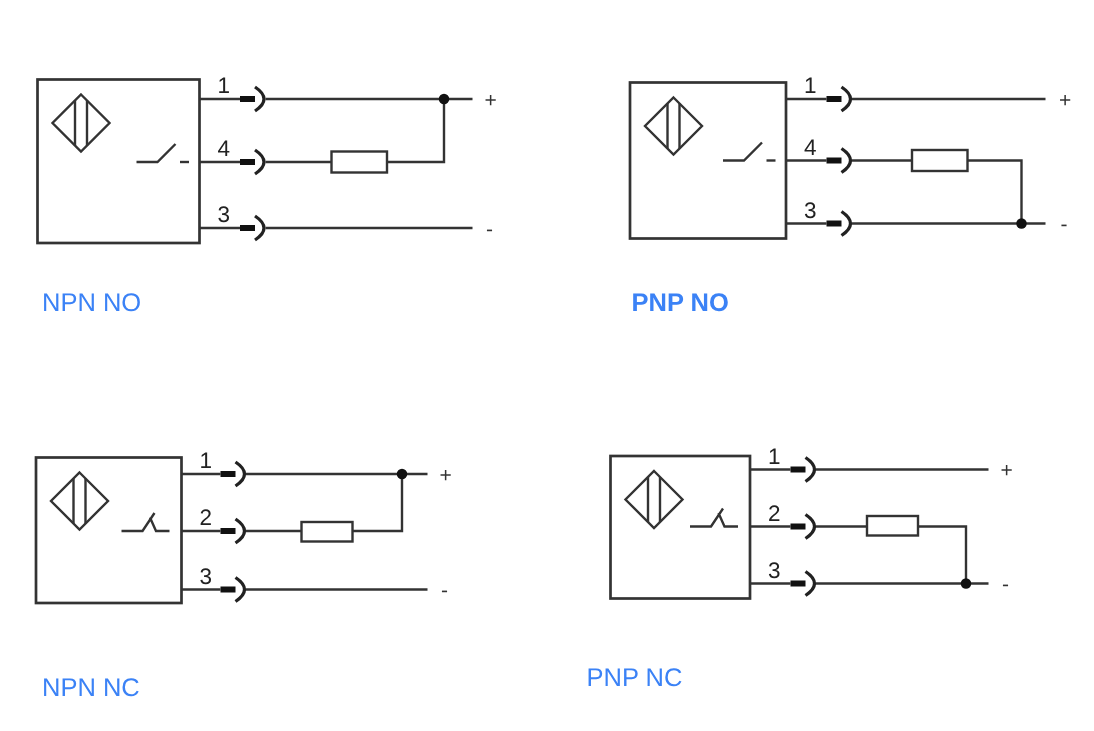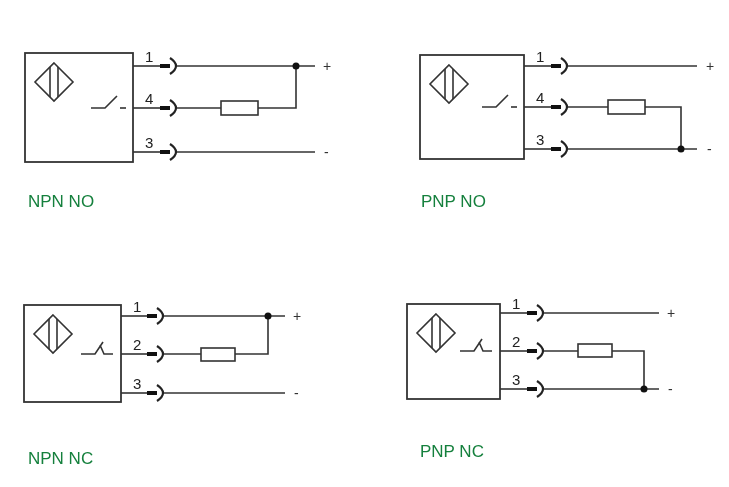--- a/index.html
+++ b/index.html
@@ -11,21 +11,21 @@
     .res { stroke: #333333; stroke-width: 1.6; fill: #ffffff; }
     .plug { stroke: #111111; stroke-width: 4; stroke-linecap: butt; }
     .arc { stroke: #222222; stroke-width: 2.2; fill: none; }
     .dot { fill: #111111; }
     .pin { font-family: "Liberation Sans", sans-serif; font-size: 15px; fill: #222222; }
     .pol { font-family: "Liberation Sans", sans-serif; font-size: 14px; fill: #333333; }
     .caption {
       position: absolute;
       font-family: "Liberation Sans", sans-serif;
       font-size: 17px;
-      color: #15803d;
+      color: #3b82f6;
       line-height: 1;
       white-space: nowrap;
     }
   </style>
 </head>
 <body>
 
 <svg id="canvas" width="729" height="487" viewBox="0 0 729 487" xmlns="http://www.w3.org/2000/svg">
     <g>
       <rect x="25" y="53" width="108" height="109" class="box"></rect>
@@ -173,15 +173,15 @@
       </g>
       <text x="667" y="318" class="pol">+</text>
       <text x="668" y="394" class="pol">-</text>
       <rect x="578" y="344" width="34" height="13" class="res"></rect>
       <path d="M612,351 L644,351 L644,389" class="wire"></path>
       <circle cx="644" cy="389" r="3.5" class="dot"></circle>
     </g>
   </svg>
 
 <div class="caption" style="left:28px; top:193px;">NPN NO</div>
-<div class="caption" style="left:421px; top:193px;">PNP NO</div>
+<div class="caption" style="left:421px; top:193px;font-weight:bold;">PNP NO</div>
 <div class="caption" style="left:28px; top:450px;">NPN NC</div>
-<div class="caption" style="left:420px; top:443px;">PNP NC</div>
+<div class="caption" style="left:391px; top:443px;">PNP NC</div>
 
 </body></html>

